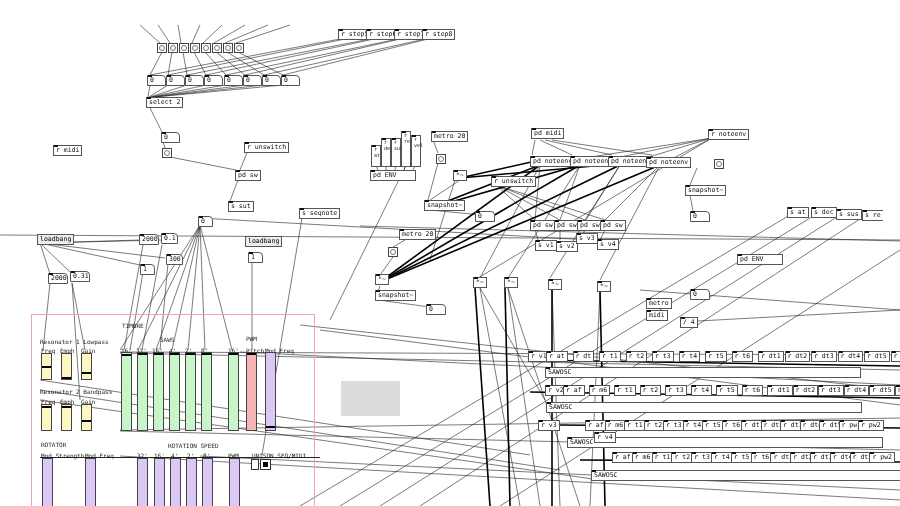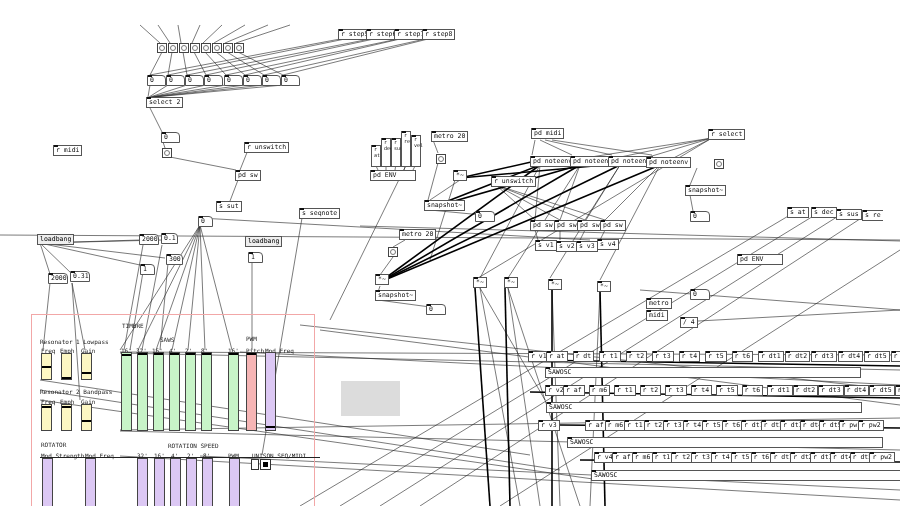--- a/index.html
+++ b/index.html
@@ -214,21 +214,21 @@
   <div class="num" style="left:262px;top:75px;width:13px">0</div>
   <div class="num" style="left:281px;top:75px;width:13px">0</div>
 
   <div class="obj" style="left:146px;top:97px">select 2</div>
   <div class="num" style="left:161px;top:132px;width:13px">0</div>
   <div class="bng" style="left:162px;top:148px"></div>
 
   <div class="obj" style="left:53px;top:145px">r midi</div>
   <div class="obj" style="left:244px;top:142px">r unswitch</div>
   <div class="obj" style="left:235px;top:170px">pd sw</div>
-  <div class="obj" style="left:216px;top:201px">s sut</div>
+  <div class="obj" style="left:228px;top:201px">s sut</div>
   <div class="obj" style="left:299px;top:208px">s seqnote</div>
   <div class="num" style="left:198px;top:216px;width:9px">0</div>
 
   <div class="obj" style="left:371px;top:145px;width:4px;height:20px;font-size:5px;line-height:6px;white-space:normal">r at</div>
   <div class="obj" style="left:381px;top:138px;width:4px;height:27px;font-size:5px;line-height:6px;white-space:normal">r dec</div>
   <div class="obj" style="left:391px;top:138px;width:4px;height:27px;font-size:5px;line-height:6px;white-space:normal">r sus</div>
   <div class="obj" style="left:401px;top:131px;width:4px;height:34px;font-size:5px;line-height:6px;white-space:normal">r rel</div>
   <div class="obj" style="left:411px;top:135px;width:4px;height:30px;font-size:5px;line-height:6px;white-space:normal">r vel</div>
   <div class="obj" style="left:370px;top:170px;width:40px">pd ENV</div>
 
@@ -249,24 +249,24 @@
   <div class="obj" style="left:570px;top:156px">pd noteenv</div>
   <div class="obj" style="left:608px;top:156px">pd noteenv</div>
   <div class="obj" style="left:646px;top:157px">pd noteenv</div>
   <div class="obj" style="left:491px;top:176px">r unswitch</div>
   <div class="obj" style="left:530px;top:220px">pd sw</div>
   <div class="obj" style="left:554px;top:220px">pd sw</div>
   <div class="obj" style="left:577px;top:220px">pd sw</div>
   <div class="obj" style="left:600px;top:220px">pd sw</div>
   <div class="obj" style="left:535px;top:240px">s v1</div>
   <div class="obj" style="left:556px;top:241px">s v2</div>
-  <div class="obj" style="left:576px;top:241px">s v3</div>
+  <div class="obj" style="left:576px;top:233px">s v3</div>
   <div class="obj" style="left:597px;top:239px">s v4</div>
 
-  <div class="obj" style="left:708px;top:129px">r select</div>
+  <div class="obj" style="left:708px;top:129px">r noteenv</div>
   <div class="bng" style="left:714px;top:159px"></div>
   <div class="obj" style="left:685px;top:185px">snapshot~</div>
   <div class="num" style="left:690px;top:211px;width:14px">0</div>
 
   <div class="obj" style="left:787px;top:207px">s at</div>
   <div class="obj" style="left:811px;top:207px">s dec</div>
   <div class="obj" style="left:836px;top:209px">s sus</div>
   <div class="obj" style="left:862px;top:210px;border-right:none">s re</div>
 
   <div class="obj" style="left:737px;top:254px;width:40px">pd ENV</div>
@@ -429,21 +429,21 @@
       <div class="obj" style="left: 702px; top: 420px;">r t5</div>
       <div class="obj" style="left: 721.5px; top: 420px;">r t6</div>
       <div class="obj" style="left: 741px; top: 420px;">r dt1</div>
       <div class="obj" style="left: 760.5px; top: 420px;">r dt2</div>
       <div class="obj" style="left: 780px; top: 420px;">r dt3</div>
       <div class="obj" style="left: 799.5px; top: 420px;">r dt4</div>
       <div class="obj" style="left: 819px; top: 420px;">r dt5</div>
       <div class="obj" style="left: 838.5px; top: 420px;">r pw1</div>
       <div class="obj" style="left: 858px; top: 420px;">r pw2</div>
       <div class="obj" style="left: 567px; top: 437px; width: 310px;">SAWOSC</div>
-      <div class="obj" style="left: 594px; top: 452px;">r v4</div>
+      <div class="obj" style="left: 594px; top: 432px;">r v4</div>
       <div class="obj" style="left: 612px; top: 452px;">r af</div>
       <div class="obj" style="left: 631.8px; top: 452px;">r m6</div>
       <div class="obj" style="left: 651.6px; top: 452px;">r t1</div>
       <div class="obj" style="left: 671.4px; top: 452px;">r t2</div>
       <div class="obj" style="left: 691.2px; top: 452px;">r t3</div>
       <div class="obj" style="left: 711px; top: 452px;">r t4</div>
       <div class="obj" style="left: 730.8px; top: 452px;">r t5</div>
       <div class="obj" style="left: 750.6px; top: 452px;">r t6</div>
       <div class="obj" style="left: 770.4px; top: 452px;">r dt1</div>
       <div class="obj" style="left: 790.2px; top: 452px;">r dt2</div>

